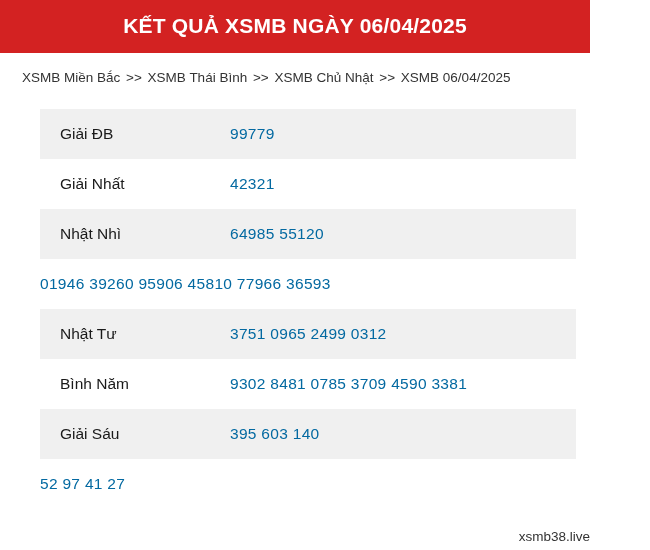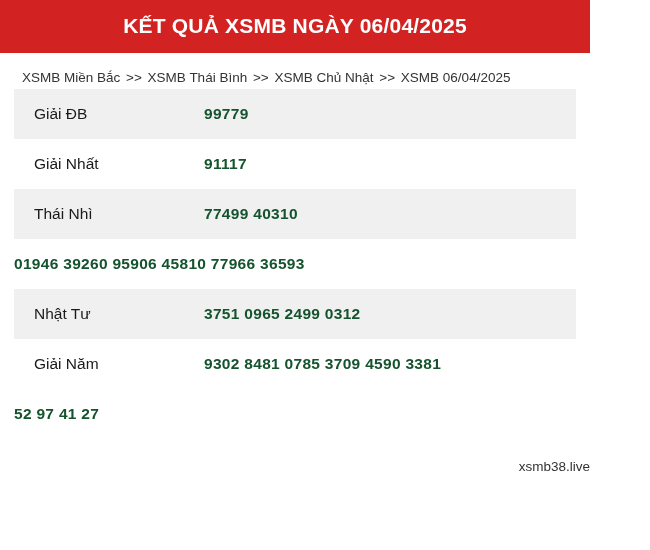--- a/index.html
+++ b/index.html
@@ -27,36 +27,37 @@
     text-align: center;
     font-size: 21px;
     font-weight: bold;
     letter-spacing: 0.2px;
     padding: 14px 10px 15px 10px;
     box-sizing: border-box;
   }
   .breadcrumb {
     font-size: 13.5px;
     color: #333333;
-    padding: 17px 14px 4px 22px;
+    padding: 17px 14px 24px 22px;
     box-sizing: border-box;
     white-space: nowrap;
   }
   .breadcrumb .crumb {
     display: inline;
   }
   .breadcrumb .sep {
     display: inline;
     padding: 0 2px;
   }
   .results {
     display: flex;
     flex-direction: column;
     padding: 0 14px;
     box-sizing: border-box;
+    margin-left: 26px;
   }
   .row {
     display: flex;
     align-items: center;
     height: 50px;
     box-sizing: border-box;
     font-size: 15.5px;
   }
   .row.odd {
     background: #f0f0f0;
@@ -66,23 +67,22 @@
     align-items: center;
   }
   .row .label {
     width: 190px;
     padding-left: 20px;
     box-sizing: border-box;
     color: #1a1a1a;
   }
   .row .value {
     flex: 1;
-    color: #14532d;
+    color: #0369a1;
     letter-spacing: 0.3px;
-    font-weight: bold;
   }
   .footer {
     text-align: right;
     font-size: 13.5px;
     color: #333333;
     padding-top: 20px;
   }
 </style>
 </head>
 <body>
@@ -105,42 +105,46 @@
 
   <div class="results">
 
     <div class="row odd">
       <div class="label">Giải ĐB</div>
       <div class="value">99779</div>
     </div>
 
     <div class="row even">
       <div class="label">Giải Nhất</div>
-      <div class="value">91117</div>
+      <div class="value">42321</div>
     </div>
 
     <div class="row odd">
-      <div class="label">Thái Nhì</div>
-      <div class="value">77499 40310</div>
+      <div class="label">Nhật Nhì</div>
+      <div class="value">64985 55120</div>
     </div>
 
     <div class="row even">
       <div class="value">01946 39260 95906 45810 77966 36593</div>
     </div>
 
     <div class="row odd">
       <div class="label">Nhật Tư</div>
       <div class="value">3751 0965 2499 0312</div>
     </div>
 
     <div class="row even">
-      <div class="label">Giải Năm</div>
+      <div class="label">Bình Năm</div>
       <div class="value">9302 8481 0785 3709 4590 3381</div>
     </div>
 
+    <div class="row odd">
+      <div class="label">Giải Sáu</div>
+      <div class="value">395 603 140</div>
+    </div>
 
     <div class="row even">
       <div class="value">52 97 41 27</div>
     </div>
 
   </div>
 
   <div class="footer">
     <span>xsmb38.live</span>
   </div>

